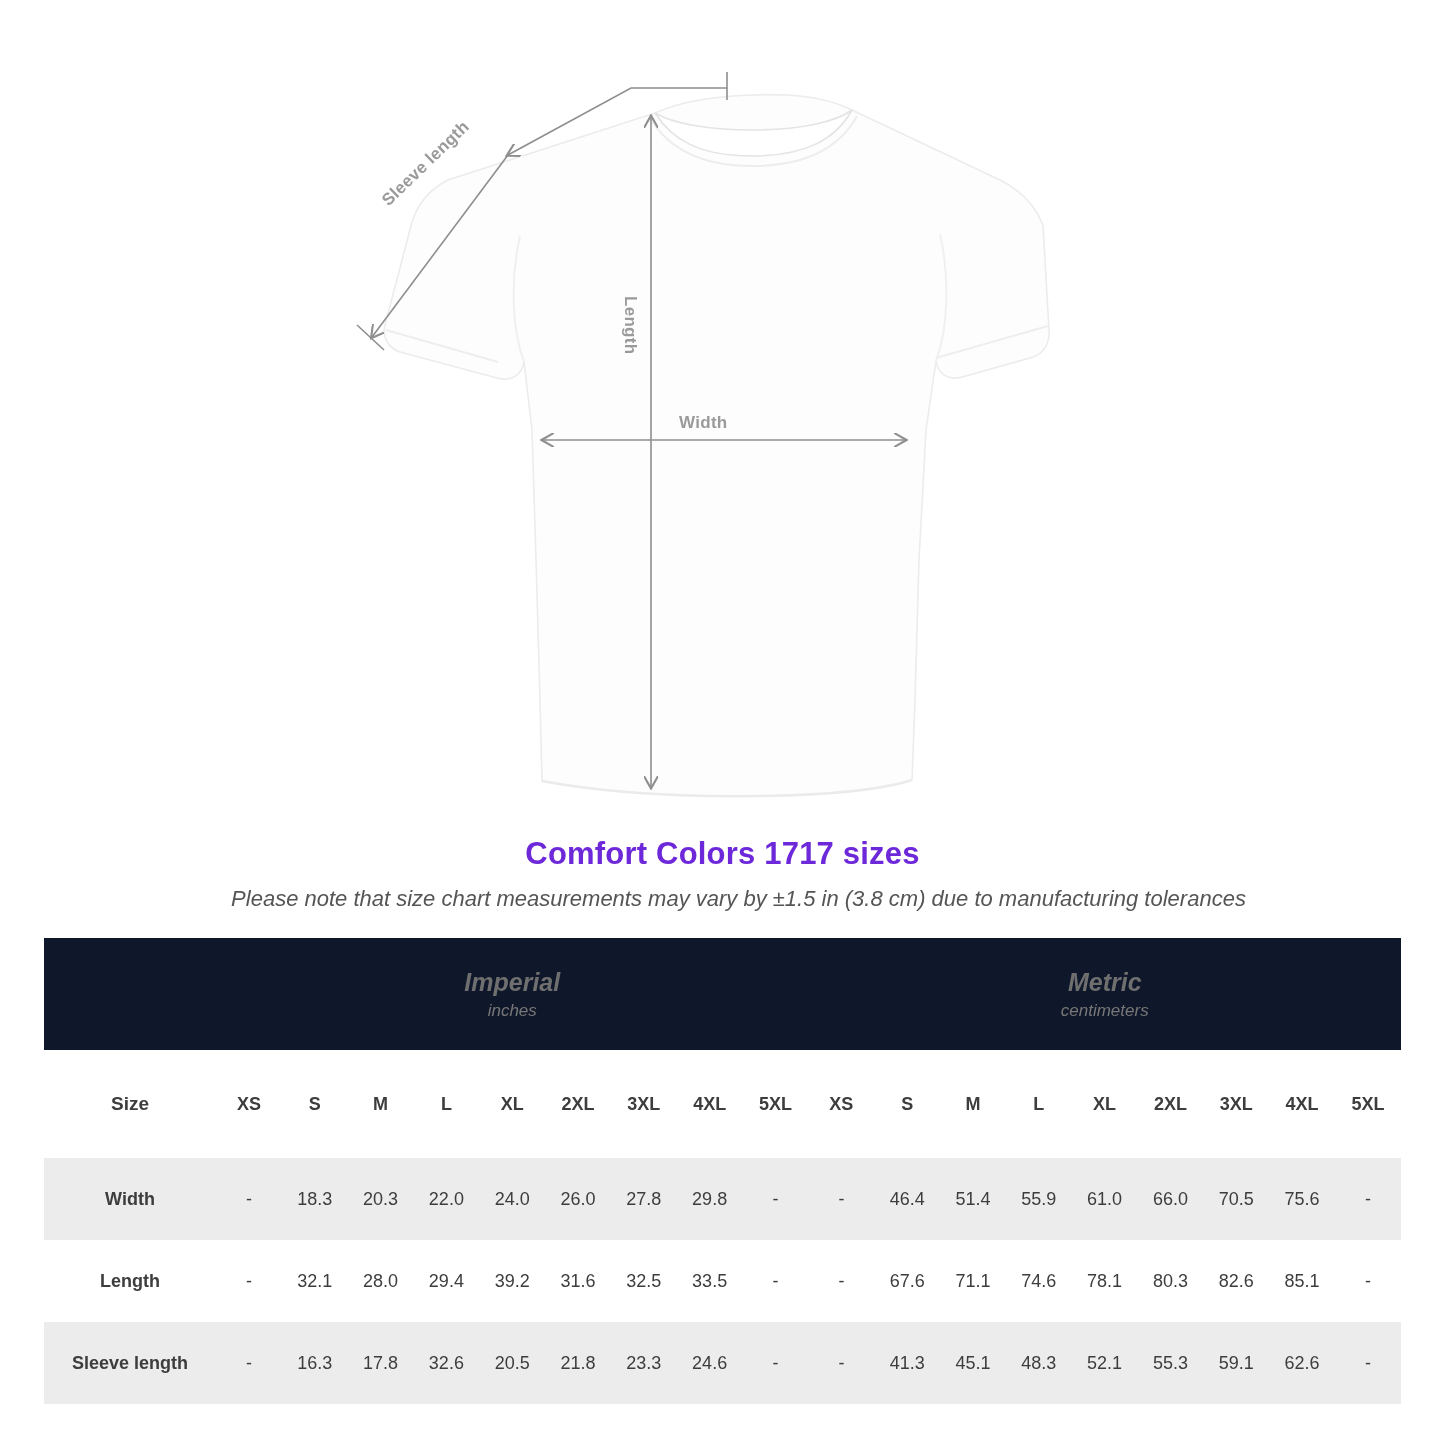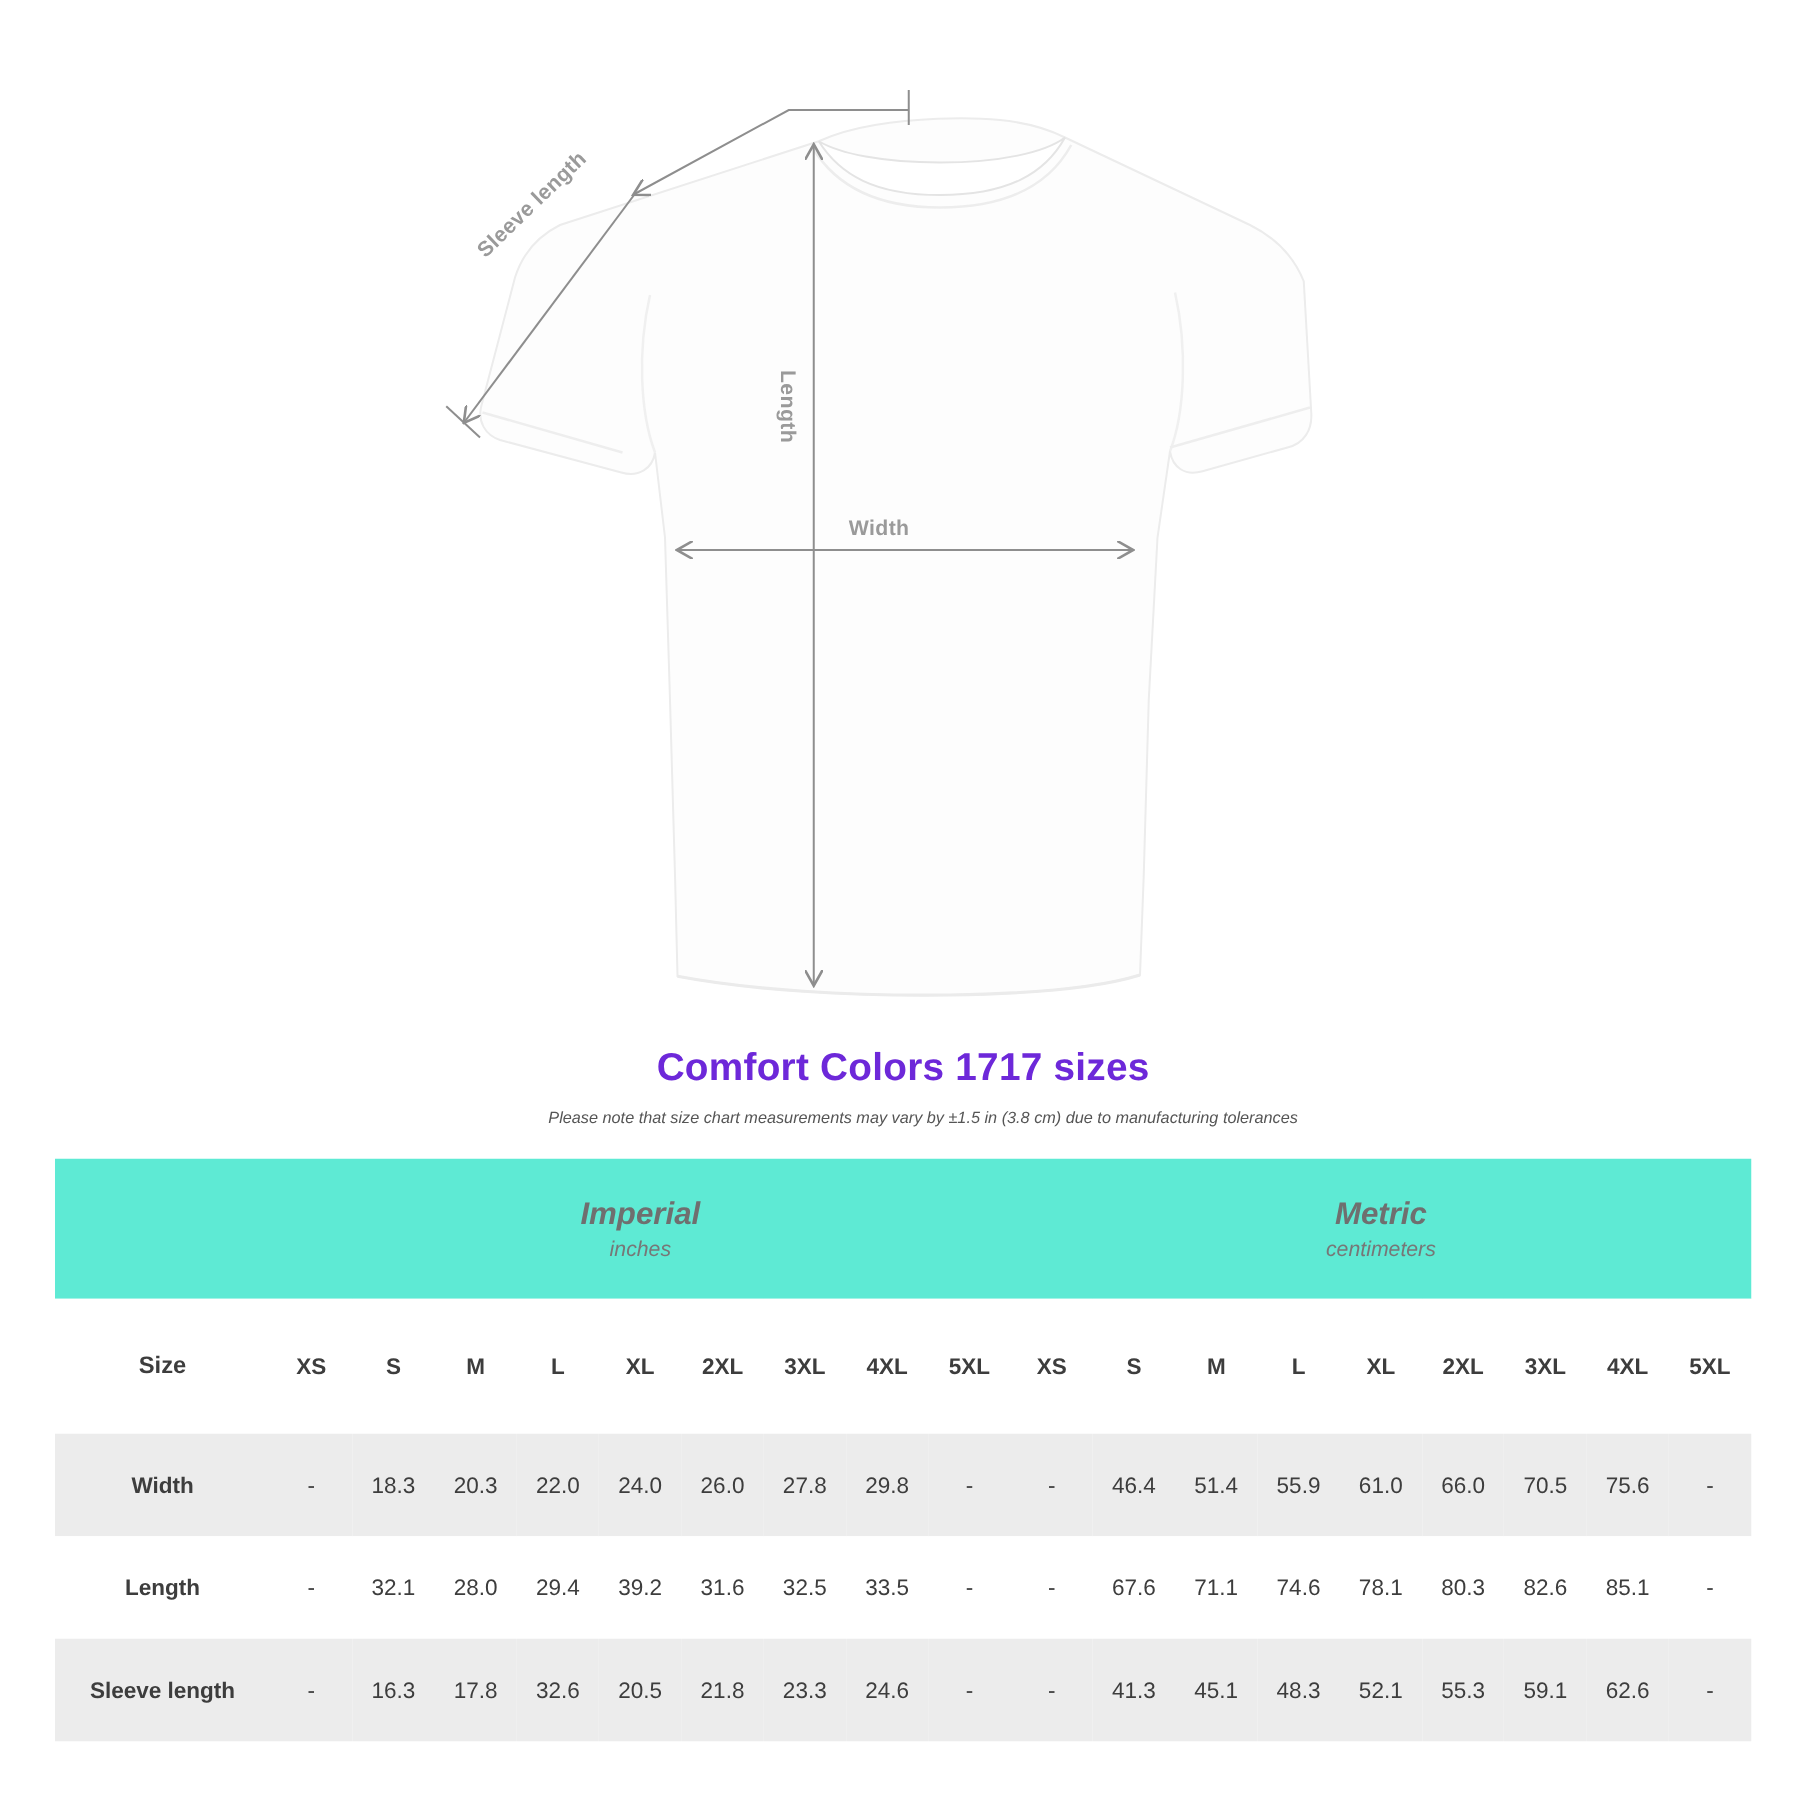--- a/index.html
+++ b/index.html
@@ -62,21 +62,21 @@
     margin-top: 6px;
   }
   .chart-title {
     font-size: 31px;
     font-weight: bold;
     color: #6d28d9;
     letter-spacing: 0.2px;
   }
   .chart-note {
     margin-top: 14px;
-    font-size: 13px;
+    font-size: 22px;
     font-style: italic;
     color: #555555;
     padding-left: 32px;
   }
 
   
   .table-wrap {
     margin: 26px 44px 0 44px;
     width: 1357px;
   }
@@ -89,21 +89,21 @@
   table.size-table th {
     text-align: center;
     vertical-align: middle;
     font-size: 18px;
     color: #3d3d3d;
     padding: 0;
     border: none;
   }
   .unitsys-row td {
     height: 112px;
-    background: #5eead4;
+    background: #0f172a;
   }
   .unitsys-name {
     font-size: 25px;
     font-style: italic;
     font-weight: bold;
     color: #6f6f6f;
     line-height: 1.2;
   }
   .unitsys-sub {
     font-size: 17px;

